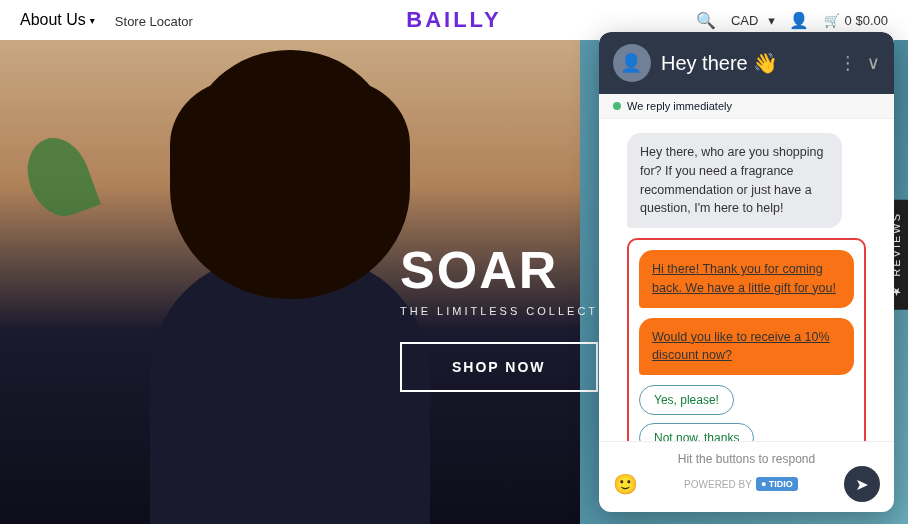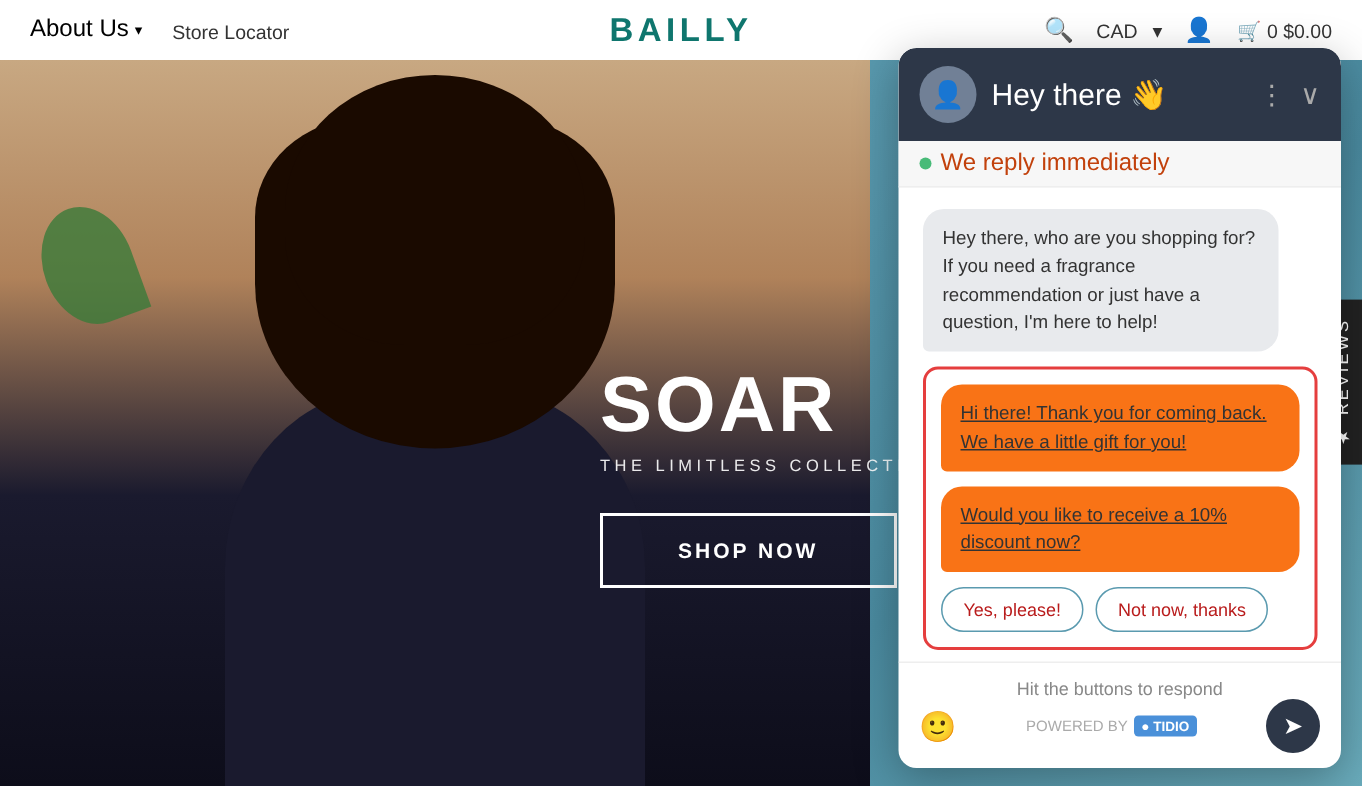--- a/index.html
+++ b/index.html
@@ -92,21 +92,21 @@
       padding-left: 20px;
       flex: 1;
     }
     .nav-brand {
       position: absolute;
       left: 50%;
       transform: translateX(-50%);
       font-size: 22px;
       font-weight: bold;
       letter-spacing: 3px;
-      color: #0f766e;
+      color: #6d28d9;
     }
     .nav-right {
       display: flex;
       align-items: center;
       gap: 15px;
       padding-right: 20px;
       margin-left: auto;
     }
     .nav-link {
       font-size: 13px;
@@ -232,29 +232,29 @@
       gap: 6px;
       border-bottom: 1px solid #eee;
     }
     .online-dot {
       width: 8px; height: 8px;
       border-radius: 50%;
       background: #48bb78;
       flex-shrink: 0;
     }
     .status-text {
-      font-size: 16px;
-      color: #c2410c;
+      font-size: 11px;
+      color: #0f172a;
     }
 
     
     .chat-messages {
       flex: 1;
       overflow-y: auto;
-      padding: 14px 16px;
+      padding: 14px 28px;
       display: flex;
       flex-direction: column;
       gap: 10px;
     }
 
     .message-bubble {
       background: #e8eaed;
       border-radius: 14px 14px 14px 4px;
       padding: 10px 13px;
       font-size: 12.5px;
@@ -285,21 +285,21 @@
     .chat-buttons {
       display: flex;
       gap: 8px;
       flex-wrap: wrap;
     }
     .chat-cta-btn {
       padding: 7px 14px;
       border-radius: 20px;
       border: 1.5px solid #5a9aaf;
       background: white;
-      color: #b91c1c;
+      color: #15803d;
       font-size: 12px;
       cursor: pointer;
       font-weight: 500;
     }
 
     
     .chat-footer {
       padding: 10px 14px;
       border-top: 1px solid #eee;
     }

